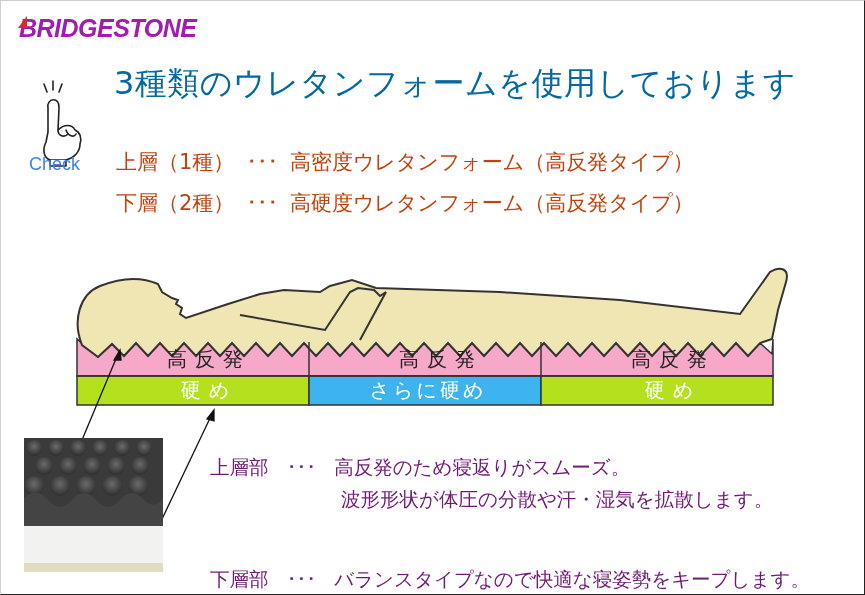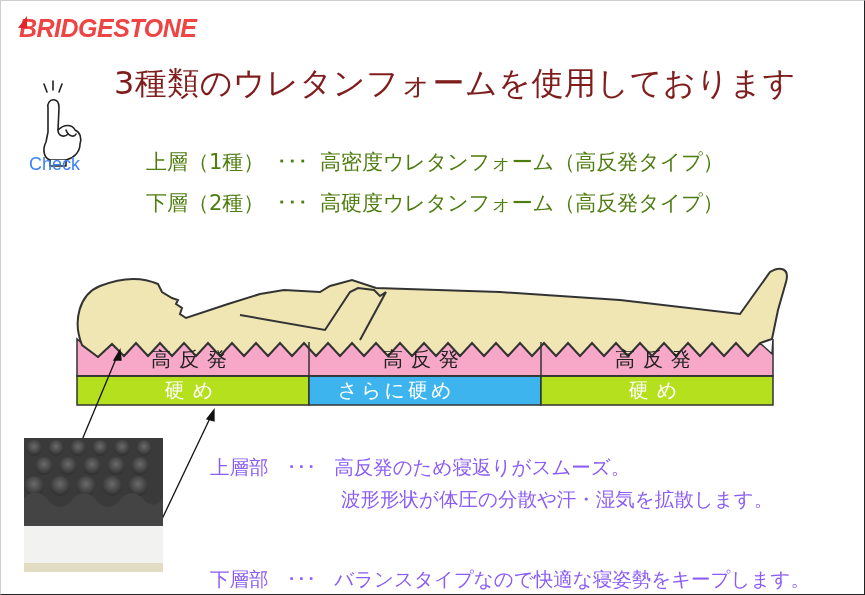--- a/index.html
+++ b/index.html
@@ -9,52 +9,52 @@
     position: relative;
   }
   .frame {
     position: absolute; left: 0; top: 0; width: 863px; height: 593px;
     border-top: 1px solid #cfcfcf; border-left: 1px solid #cfcfcf;
     border-right: 1px solid #222; border-bottom: 1px solid #222;
   }
   .logo {
     position: absolute; left: 16px; top: 15px; height: 26px;
     font-family: "Liberation Sans", sans-serif; font-weight: bold; font-style: italic;
-    font-size: 25px; letter-spacing: -0.5px; color: #ef4444;
+    font-size: 25px; letter-spacing: -0.5px; color: #a21caf;
     display: flex; align-items: center;
   }
   .logo .mark {
     display: inline-block; width: 0; height: 0;
     border-left: 9px solid transparent; border-bottom: 12px solid #e3242b;
     margin-right: -6px; transform: translate(2px,-6px);
   }
   .check {
     position: absolute; left: 28px; top: 78px; width: 64px; height: 102px;
   }
   .check-label {
     position: absolute; left: 29px; top: 154px;
     font-family: "Liberation Sans", sans-serif; font-size: 18px; color: #3b82f6;
   }
   .title {
     position: absolute; left: 114px; top: 62px;
-    font-size: 32px; color: #7f1d1d; letter-spacing: 0.5px; white-space: nowrap;
+    font-size: 32px; color: #0369a1; letter-spacing: 0.5px; white-space: nowrap;
   }
   .spec-line {
-    position: absolute; left: 146px; font-size: 21px; color: #4d7c0f; white-space: nowrap;
+    position: absolute; left: 116px; font-size: 21px; color: #c2410c; white-space: nowrap;
   }
   .spec-line .dots { margin: 0 12px 0 12px; }
   .diagram { position: absolute; left: 0; top: 0; width: 865px; height: 595px; }
   .seg-label {
-    position: absolute; font-size: 20px; letter-spacing: 8px; text-align: center; white-space: nowrap;
+    position: absolute; font-size: 20px; letter-spacing: 8px; text-align: center; white-space: nowrap; padding-left: 16px;
   }
   .photo {
     position: absolute; left: 24px; top: 438px; width: 139px; height: 134px; overflow: hidden;
   }
   .desc {
-    position: absolute; font-size: 19.5px; color: #8b5cf6; white-space: nowrap;
+    position: absolute; font-size: 19.5px; color: #701a75; white-space: nowrap;
   }
 </style>
 </head>
 <body>
 
 <div class="frame"></div>
 
 <div class="logo">
   <span class="mark"></span>
   <span>BRIDGESTONE</span>
@@ -101,21 +101,21 @@
     <polygon points="120,350 114,360 121,360"></polygon>
     <line x1="153" y1="538" x2="212" y2="414"></line>
     <polygon points="214,410 207,419 214,421"></polygon>
   </g>
 </svg>
 
 <div class="seg-label" style="left:77px; top:346px; width:232px; color:#222;">高反発</div>
 <div class="seg-label" style="left:309px; top:346px; width:232px; color:#222;">高反発</div>
 <div class="seg-label" style="left:541px; top:346px; width:232px; color:#222;">高反発</div>
 <div class="seg-label" style="left:77px; top:377px; width:232px; color:#fff;">硬め</div>
-<div class="seg-label" style="left:294px; top:377px; width:204px; color:#fff; letter-spacing:3px;">さらに硬め</div>
+<div class="seg-label" style="left:310px; top:377px; width:204px; color:#fff; letter-spacing:3px;">さらに硬め</div>
 <div class="seg-label" style="left:541px; top:377px; width:232px; color:#fff;">硬め</div>
 
 <svg class="photo" viewBox="0 0 139 134">
   <defs>
     <radialGradient id="bump" cx="50%" cy="40%" r="60%">
       <stop offset="0%" stop-color="#6a6a6a"></stop>
       <stop offset="100%" stop-color="#2e2e2e"></stop>
     </radialGradient>
   </defs>
   <rect x="0" y="0" width="139" height="134" fill="#e8e2cc"></rect>

